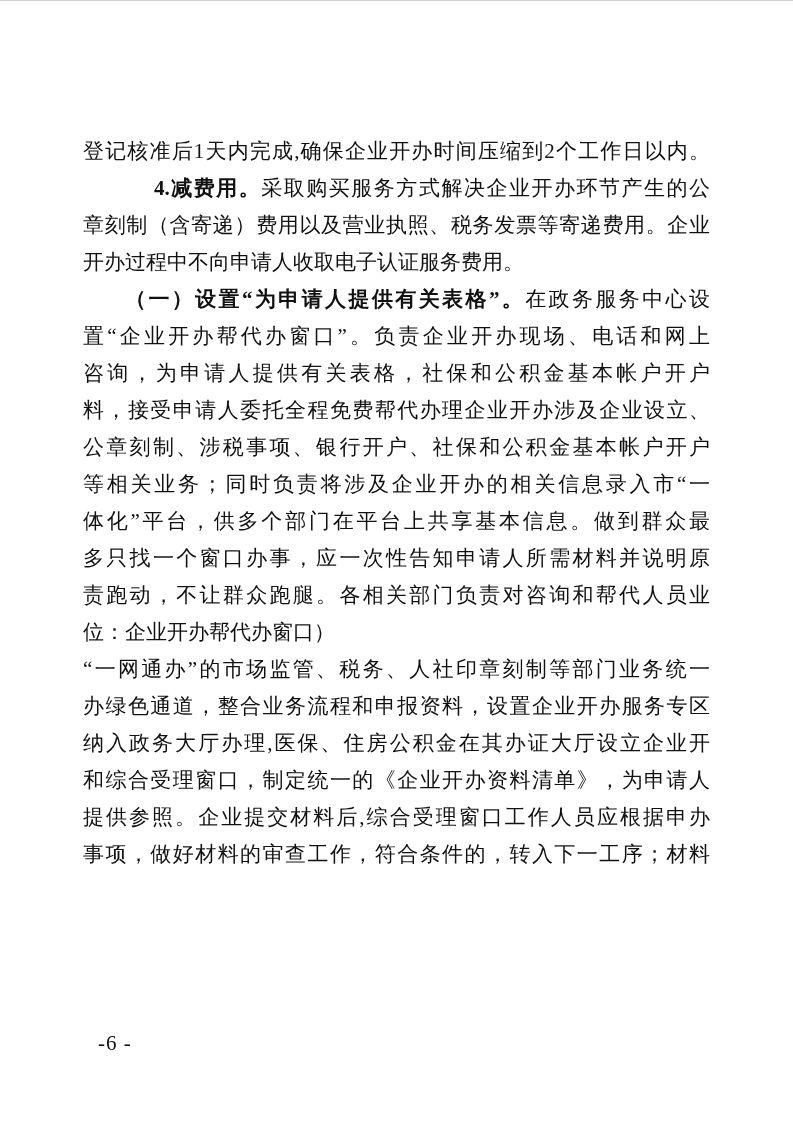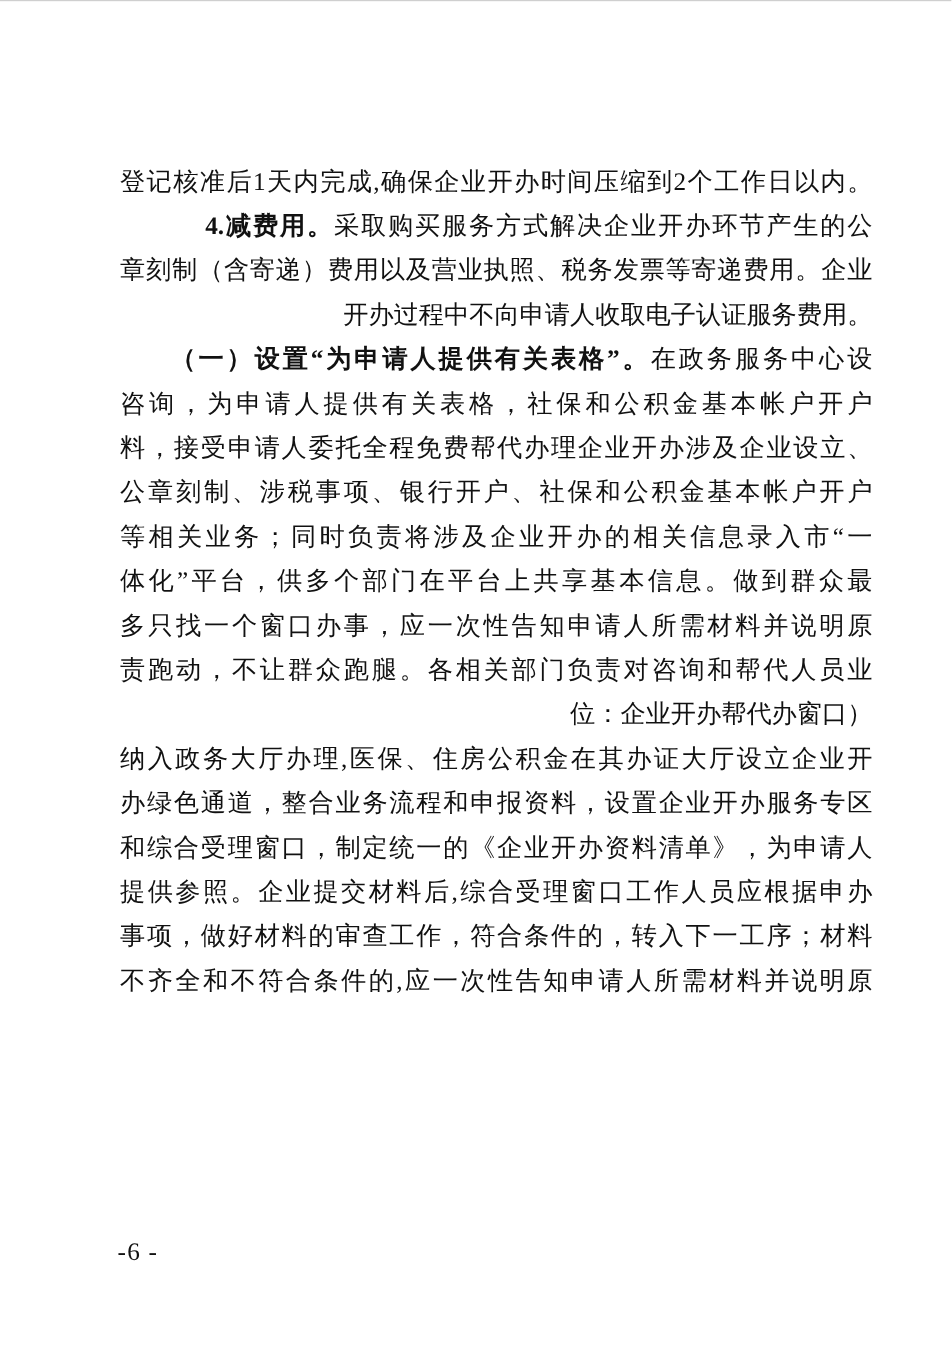--- a/index.html
+++ b/index.html
@@ -12,30 +12,30 @@
     width: 793px;
     height: 1122px;
     background: #ffffff;
     overflow: hidden;
     border-top: 1px solid #cfcfcf;
     font-family: "Liberation Serif", serif;
     color: #111111;
   }
   .content {
     position: absolute;
-    left: 100px;
+    left: 83px;
     top: 132px;
     width: 627px;
   }
   .line {
     font-size: 21px;
     line-height: 37px;
     height: 37px;
     white-space: nowrap;
-    text-align: right;
+    text-align: left;
     color: #111111;
   }
   .line.j {
     white-space: normal;
     text-align: justify;
     text-align-last: justify;
   }
   .ind2 { padding-left: 42px; }
   .ind3 { padding-left: 71px; }
   .lead {
@@ -67,48 +67,49 @@
 
     <div class="line j ind3"><span class="lead">4.减费用。</span><span>采取购买服务方式解决企业开办环节产生的公</span></div>
 
     <div class="line j"><span>章刻制（含寄递）费用以及营业执照、税务发票等寄递费用。企业</span></div>
 
     <div class="line"><span>开办过程中不向申请人收取电子认证服务费用。</span></div>
 
 
     <div class="line j ind2"><span class="lead">（一）设置“为申请人提供有关表格”。</span><span>在政务服务中心设</span></div>
 
+    <div class="line j"><span>置“企业开办帮代办窗口”。负责企业开办现场、电话和网上</span></div>
 
     <div class="line j"><span>咨询，为申请人提供有关表格，社保和公积金基本帐户开户</span></div>
 
     <div class="line j"><span>料，接受申请人委托全程免费帮代办理企业开办涉及企业设立、</span></div>
 
     <div class="line j"><span>公章刻制、涉税事项、银行开户、社保和公积金基本帐户开户</span></div>
 
     <div class="line j"><span>等相关业务；同时负责将涉及企业开办的相关信息录入市“一</span></div>
 
     <div class="line j"><span>体化”平台，供多个部门在平台上共享基本信息。做到群众最</span></div>
 
     <div class="line j"><span>多只找一个窗口办事，应一次性告知申请人所需材料并说明原</span></div>
 
     <div class="line j"><span>责跑动，不让群众跑腿。各相关部门负责对咨询和帮代人员业</span></div>
 
 
     <div class="line"><span>位：企业开办帮代办窗口）</span></div>
 
 
+    <div class="line j"><span>“一网通办”的市场监管、税务、人社印章刻制等部门业务统一</span></div>
+
+    <div class="line j"><span>办绿色通道，整合业务流程和申报资料，设置企业开办服务专区</span></div>
 
     <div class="line j"><span>纳入政务大厅办理,医保、住房公积金在其办证大厅设立企业开</span></div>
-
-    <div class="line j"><span>办绿色通道，整合业务流程和申报资料，设置企业开办服务专区</span></div>
 
     <div class="line j"><span>和综合受理窗口，制定统一的《企业开办资料清单》，为申请人</span></div>
 
     <div class="line j"><span>提供参照。企业提交材料后,综合受理窗口工作人员应根据申办</span></div>
 
     <div class="line j"><span>事项，做好材料的审查工作，符合条件的，转入下一工序；材料</span></div>
 
-    <div class="line j"><span>不齐全和不符合条件的,应一次性告知申请人所需材料并说明原</span></div>
 
   </div>
 
   <div class="footer">-6 -</div>
 </div>
 
 </body></html>

